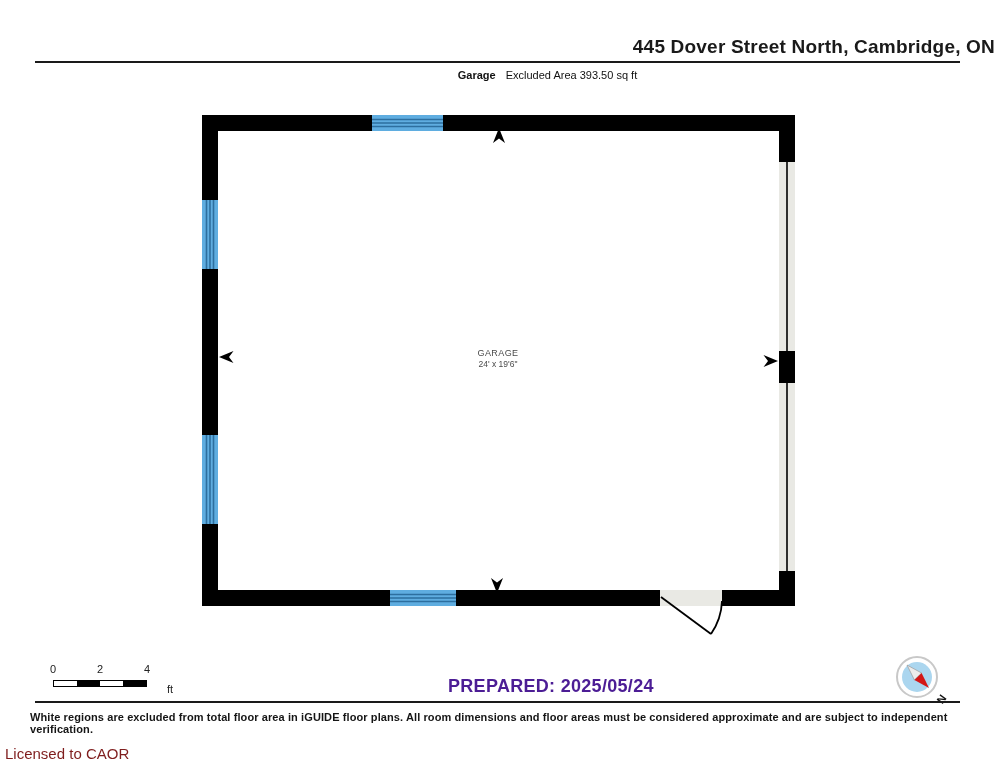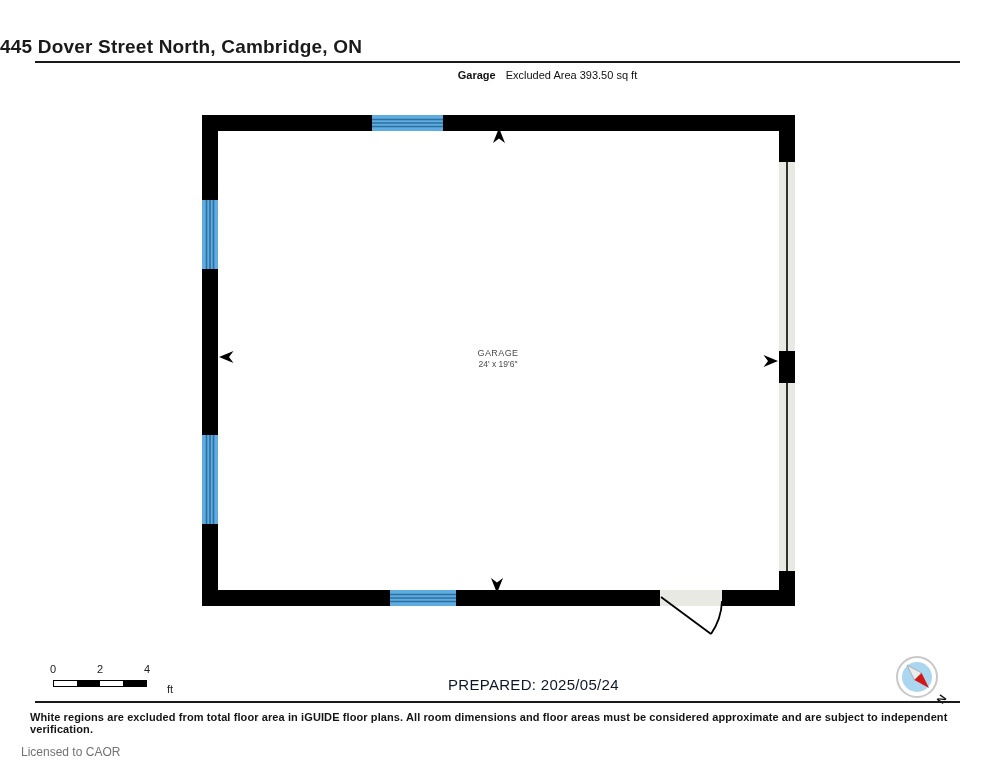--- a/index.html
+++ b/index.html
@@ -1,21 +1,21 @@
 <!DOCTYPE html>
 <html><head>
 <meta charset="utf-8">
 <style>
   html,body{margin:0;padding:0;background:#fff;}
   .page{
     position:relative;width:995px;height:768px;background:#ffffff;
     font-family:"Liberation Sans", sans-serif;color:#111;overflow:hidden;
   }
   .title{
-    position:absolute;top:36px;left:0;width:100%;text-align:left;
+    position:absolute;top:36px;left:0;width:100%;text-align:right;
     font-size:19px;font-weight:700;letter-spacing:.2px;color:#1a1a1a;
   }
   .rule{position:absolute;left:35px;width:925px;height:2px;background:#1a1a1a;}
   .rule-top{top:61px;}
   .rule-bottom{top:701px;}
   .subtitle{
     position:absolute;top:69px;left:0;width:100%;display:flex;justify-content:center;
     gap:10px;font-size:11px;transform:translateX(50px);
   }
   .subtitle .room{font-weight:700;}
@@ -32,30 +32,30 @@
   .scalebar .t0{left:0;} .scalebar .t1{left:47px;} .scalebar .t2{left:94px;}
   .scalebar .bar{
     margin-top:3px;height:7px;border:1px solid #000;display:flex;width:94px;box-sizing:border-box;
   }
   .scalebar .seg{flex:1;}
   .seg.w{background:#fff;} .seg.b{background:#000;}
   .scalebar .unit{
     position:absolute;left:104px;top:20px;font-size:11px;color:#222;margin-left:10px;
   }
   .prepared{
-    position:absolute;top:676px;left:448px;font-size:15px;font-weight:400;
-    letter-spacing:.3px;color:#0f172a;
+    position:absolute;top:676px;left:448px;font-size:18px;font-weight:700;
+    letter-spacing:.3px;color:#4c1d95;
   }
   .compass{position:absolute;left:893px;top:653px;}
   .disclaimer{
     position:absolute;top:711px;left:30px;width:935px;
     font-size:11px;font-weight:700;color:#151515;letter-spacing:.1px;
   }
   .license{
-    position:absolute;top:745px;left:21px;font-size:12px;color:#737373;
+    position:absolute;top:745px;left:5px;font-size:15px;color:#7f1d1d;
   }
 </style>
 </head>
 <body>
 
 <div class="page">
 
   <div class="title">445 Dover Street North, Cambridge, ON</div>
   <div class="rule rule-top"></div>
 

